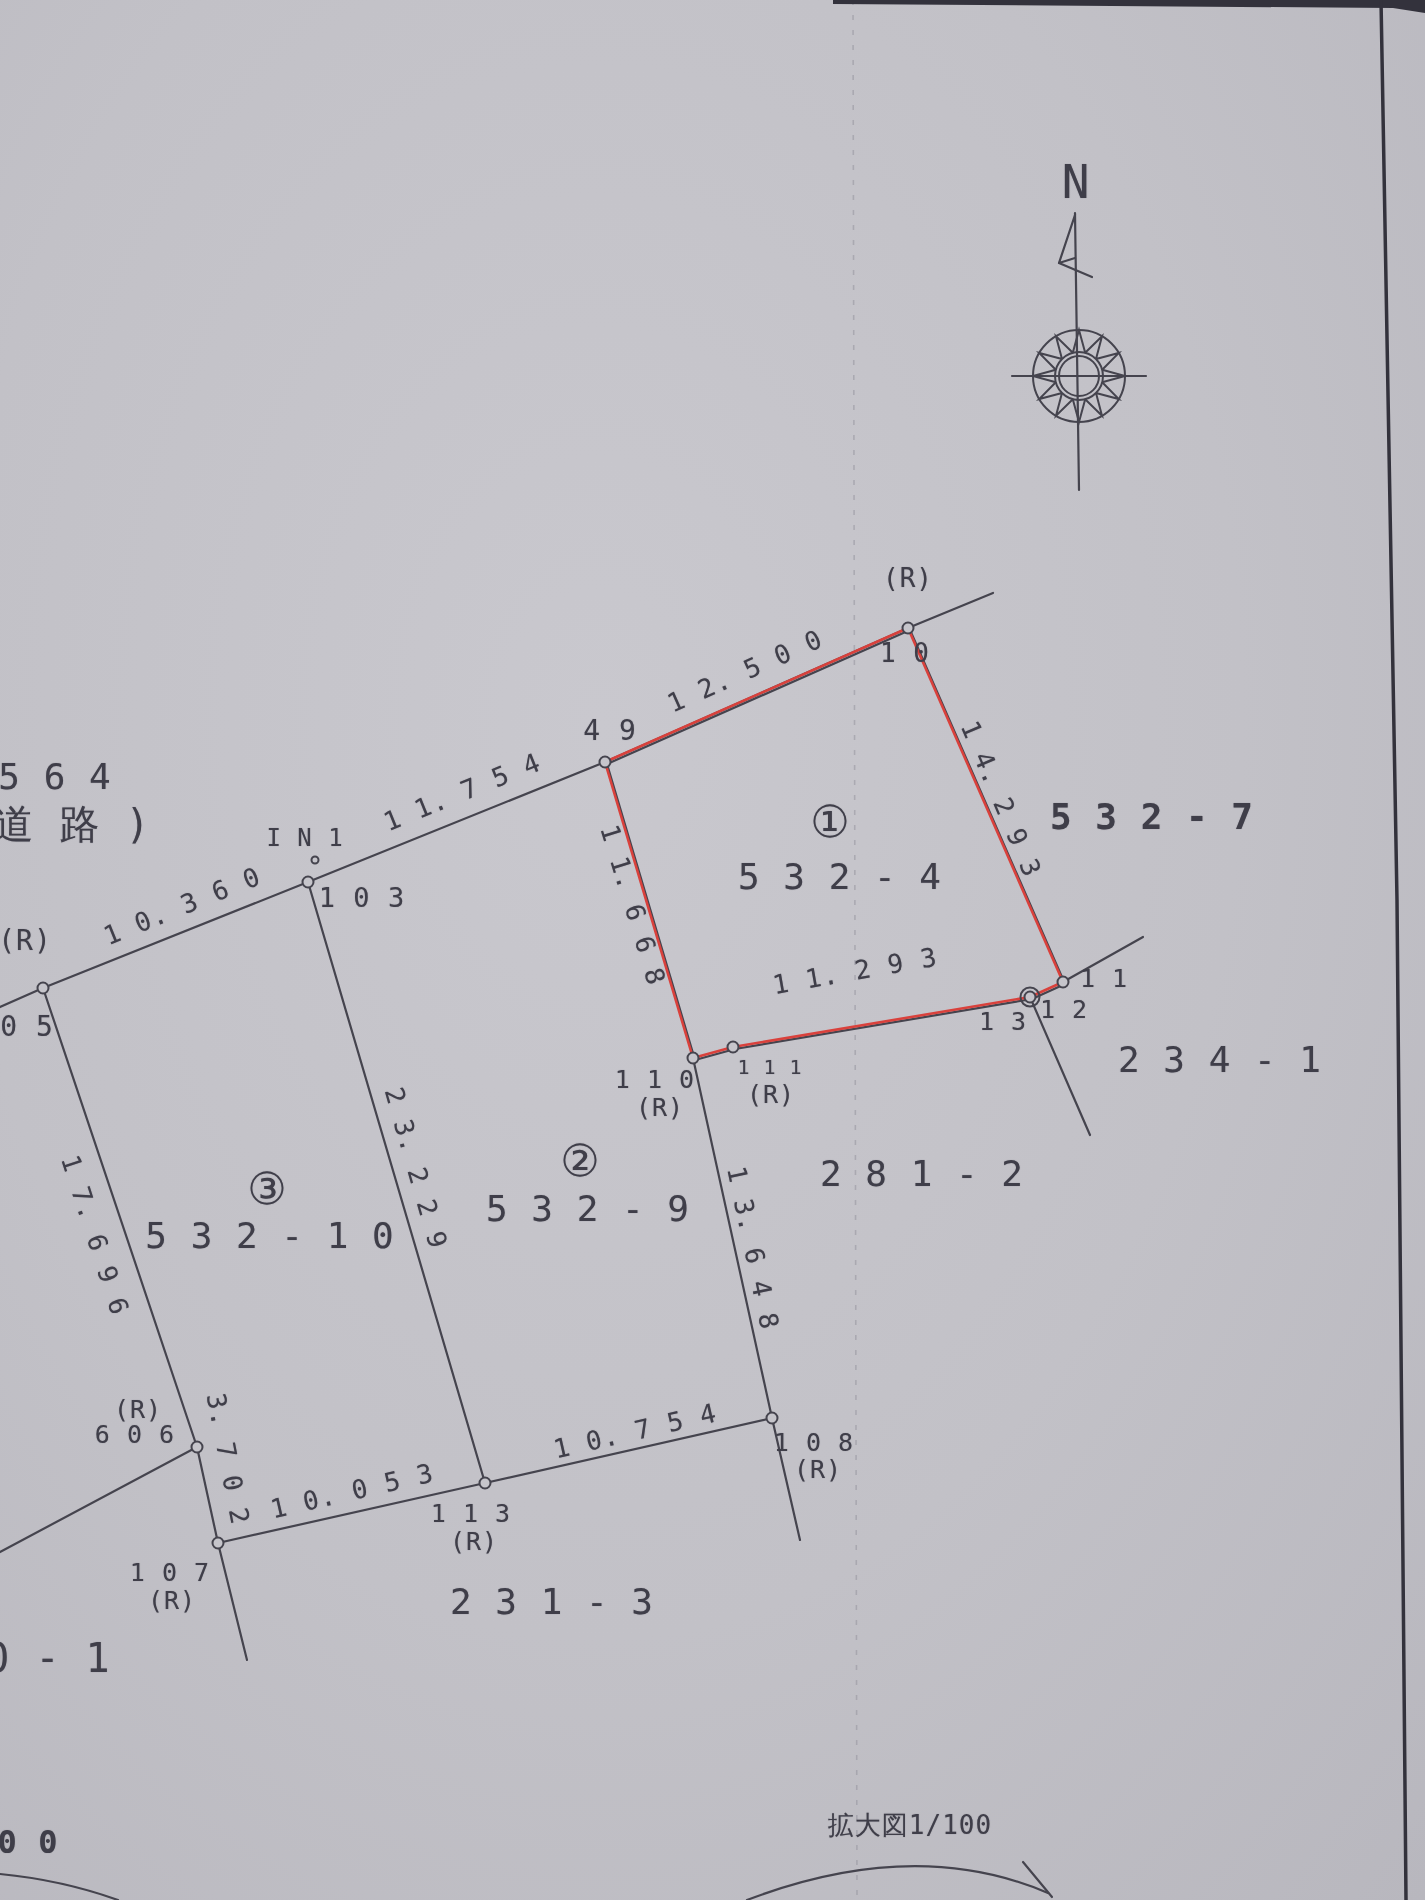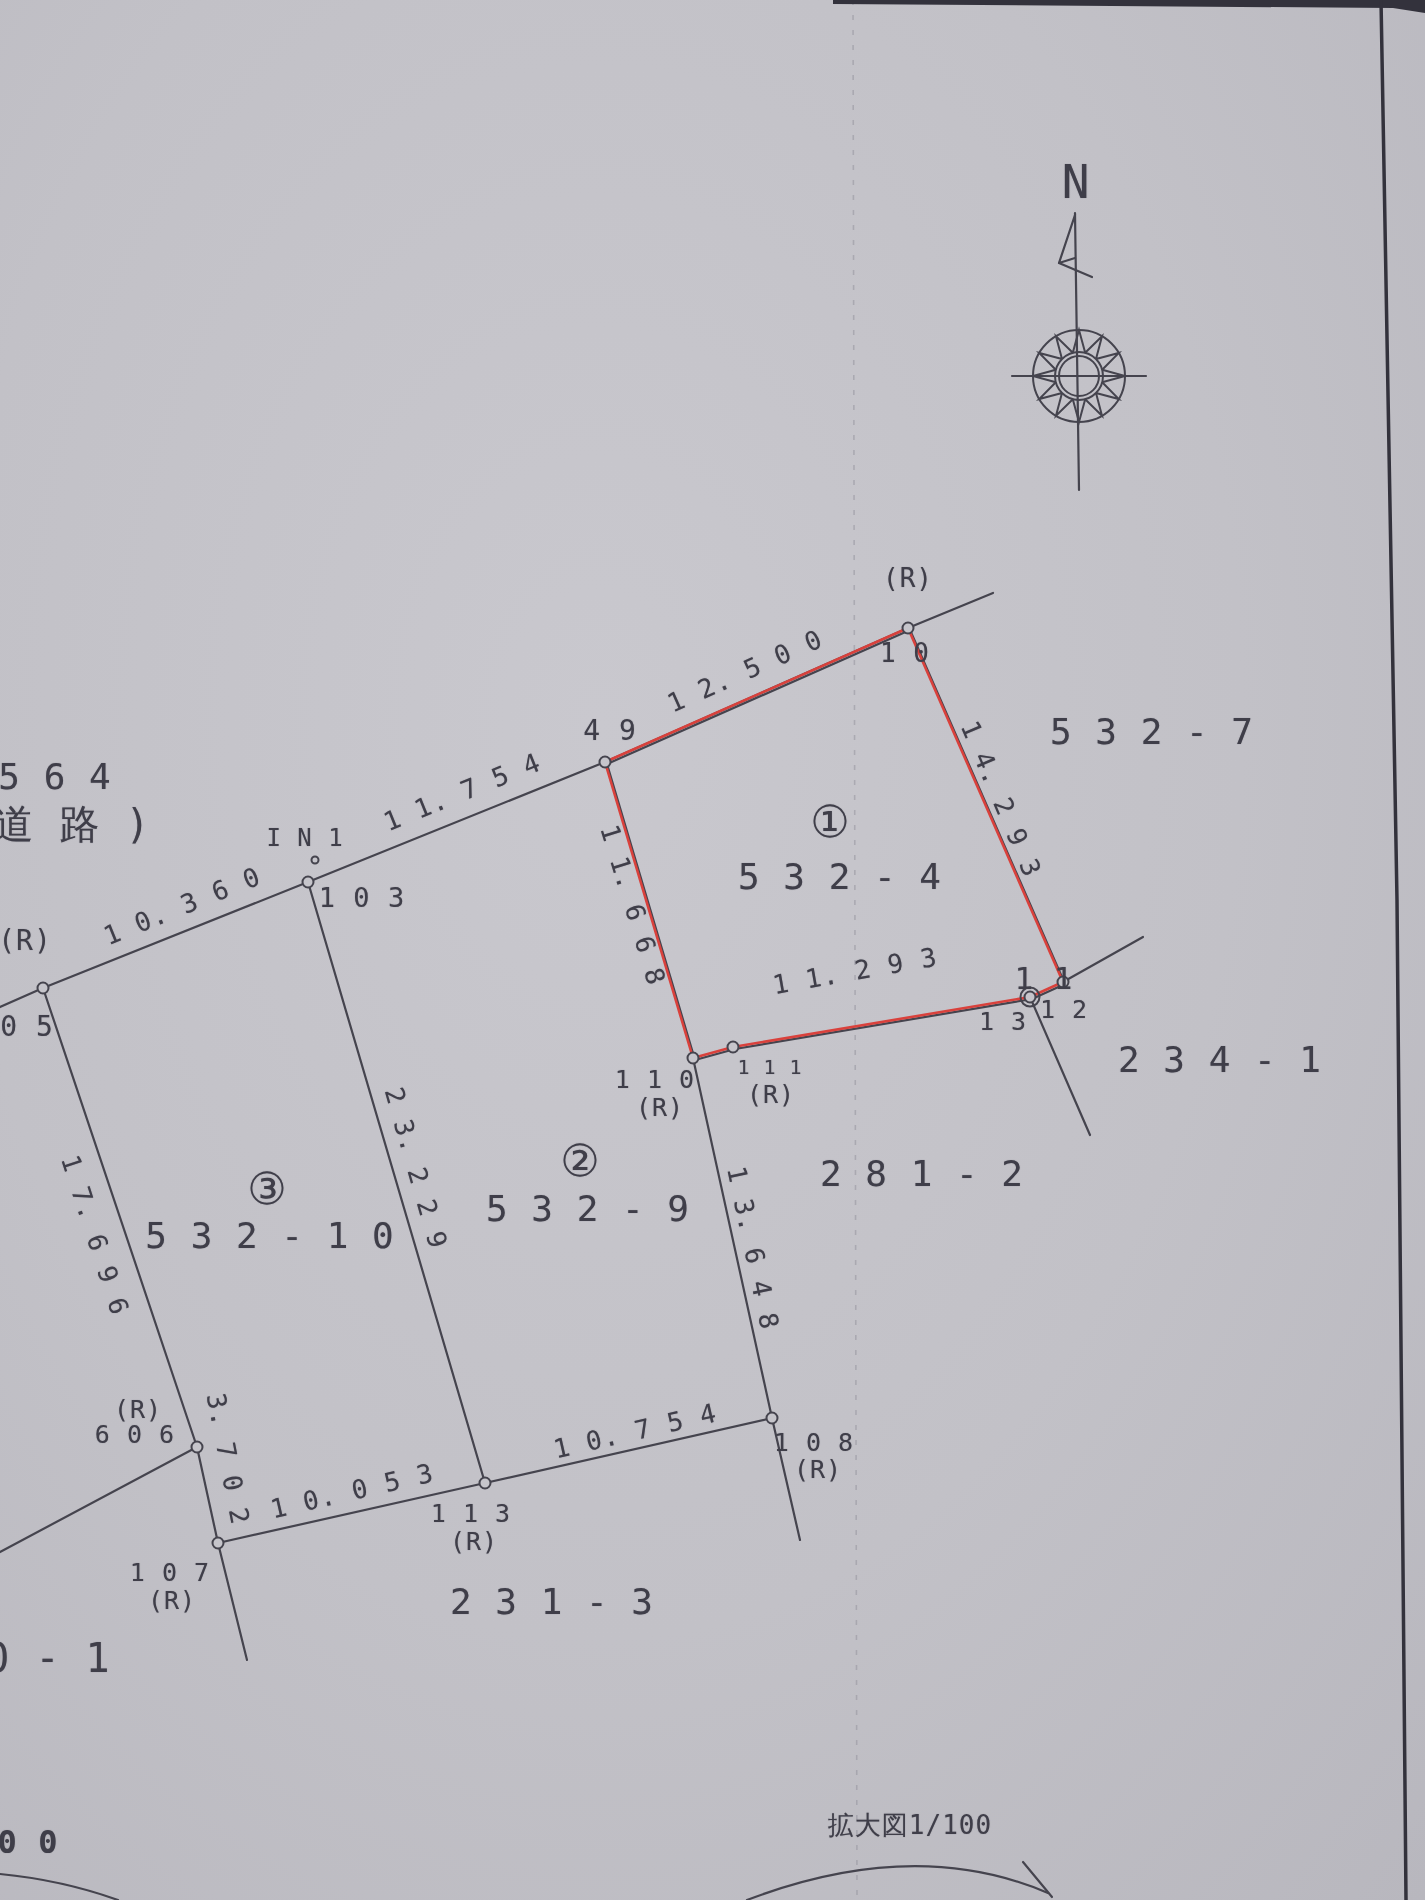--- a/index.html
+++ b/index.html
@@ -81,27 +81,27 @@
       <div class="label" style="left: 25px; top: 941px; font-size: 28px; transform: translate(-50%, -50%) rotate(0deg);">(R)</div>
       <div class="label" style="left: 27px; top: 1027px; font-size: 28px; transform: translate(-50%, -50%) rotate(0deg);">0 5</div>
       <div class="label" style="left: 182px; top: 906px; font-size: 26px; transform: translate(-50%, -50%) rotate(-22deg);">1 0. 3 6 0</div>
       <div class="label" style="left: 305px; top: 838px; font-size: 24px; transform: translate(-50%, -50%) rotate(0deg);">I N 1</div>
       <div class="label" style="left: 362px; top: 897px; font-size: 27px; transform: translate(-50%, -50%) rotate(0deg);">1 0 3</div>
       <div class="label" style="left: 462px; top: 792px; font-size: 26px; transform: translate(-50%, -50%) rotate(-22deg);">1 1. 7 5 4</div>
       <div class="label" style="left: 610px; top: 731px; font-size: 28px; transform: translate(-50%, -50%) rotate(0deg); text-align: right;">4 9</div>
       <div class="label" style="left: 745px; top: 671px; font-size: 26px; transform: translate(-50%, -50%) rotate(-24deg);">1 2. 5 0 0</div>
       <div class="label" style="left: 908px; top: 578px; font-size: 26px; transform: translate(-50%, -50%) rotate(0deg);">(R)</div>
       <div class="label" style="left: 905px; top: 605px; font-size: 26px; transform: translate(-50%, -50%) rotate(0deg); margin-top: 48px;">1 0</div>
-      <div class="label" style="left: 1152px; top: 732px; font-size: 36px; transform: translate(-50%, -50%) rotate(0deg);">5 3 2 - 7</div>
+      <div class="label" style="left: 1152px; top: 817px; font-size: 36px; transform: translate(-50%, -50%) rotate(0deg); font-weight: bold;">5 3 2 - 7</div>
       <div class="label circled" style="left: 830px; top: 822px; font-size: 44px; transform: translate(-50%, -50%) rotate(0deg);">①</div>
       <div class="label" style="left: 840px; top: 877px; font-size: 36px; transform: translate(-50%, -50%) rotate(0deg); text-align: center;">5 3 2 - 4</div>
       <div class="label" style="left: 1001px; top: 799px; font-size: 26px; transform: translate(-50%, -50%) rotate(67deg);">1 4. 2 9 3</div>
       <div class="label" style="left: 633px; top: 905px; font-size: 26px; transform: translate(-50%, -50%) rotate(73deg);">1 1. 6 6 8</div>
       <div class="label" style="left: 855px; top: 971px; font-size: 26px; transform: translate(-50%, -50%) rotate(-10deg);">1 1. 2 9 3</div>
-      <div class="label" style="left: 1044px; top: 978px; font-size: 31px; transform: translate(-50%, -50%) rotate(0deg);">1 1</div>
+      <div class="label" style="left: 1104px; top: 978px; font-size: 25px; transform: translate(-50%, -50%) rotate(0deg);">1 1</div>
       <div class="label" style="left: 1064px; top: 1009px; font-size: 25px; transform: translate(-50%, -50%) rotate(0deg);">1 2</div>
       <div class="label" style="left: 1003px; top: 1021px; font-size: 25px; transform: translate(-50%, -50%) rotate(0deg);">1 3</div>
       <div class="label" style="left: 1220px; top: 1060px; font-size: 36px; transform: translate(-50%, -50%) rotate(0deg);">2 3 4 - 1</div>
       <div class="label" style="left: 655px; top: 1079px; font-size: 25px; transform: translate(-50%, -50%) rotate(0deg);">1 1 0</div>
       <div class="label" style="left: 660px; top: 1107px; font-size: 25px; transform: translate(-50%, -50%) rotate(0deg);">(R)</div>
       <div class="label" style="left: 770px; top: 1067px; font-size: 20px; transform: translate(-50%, -50%) rotate(0deg);">1 1 1</div>
       <div class="label" style="left: 771px; top: 1094px; font-size: 25px; transform: translate(-50%, -50%) rotate(0deg);">(R)</div>
       <div class="label circled" style="left: 580px; top: 1161px; font-size: 44px; transform: translate(-50%, -50%) rotate(0deg);">②</div>
       <div class="label" style="left: 588px; top: 1209px; font-size: 36px; transform: translate(-50%, -50%) rotate(0deg);">5 3 2 - 9</div>
       <div class="label" style="left: 922px; top: 1174px; font-size: 36px; transform: translate(-50%, -50%) rotate(0deg);">2 8 1 - 2</div>

